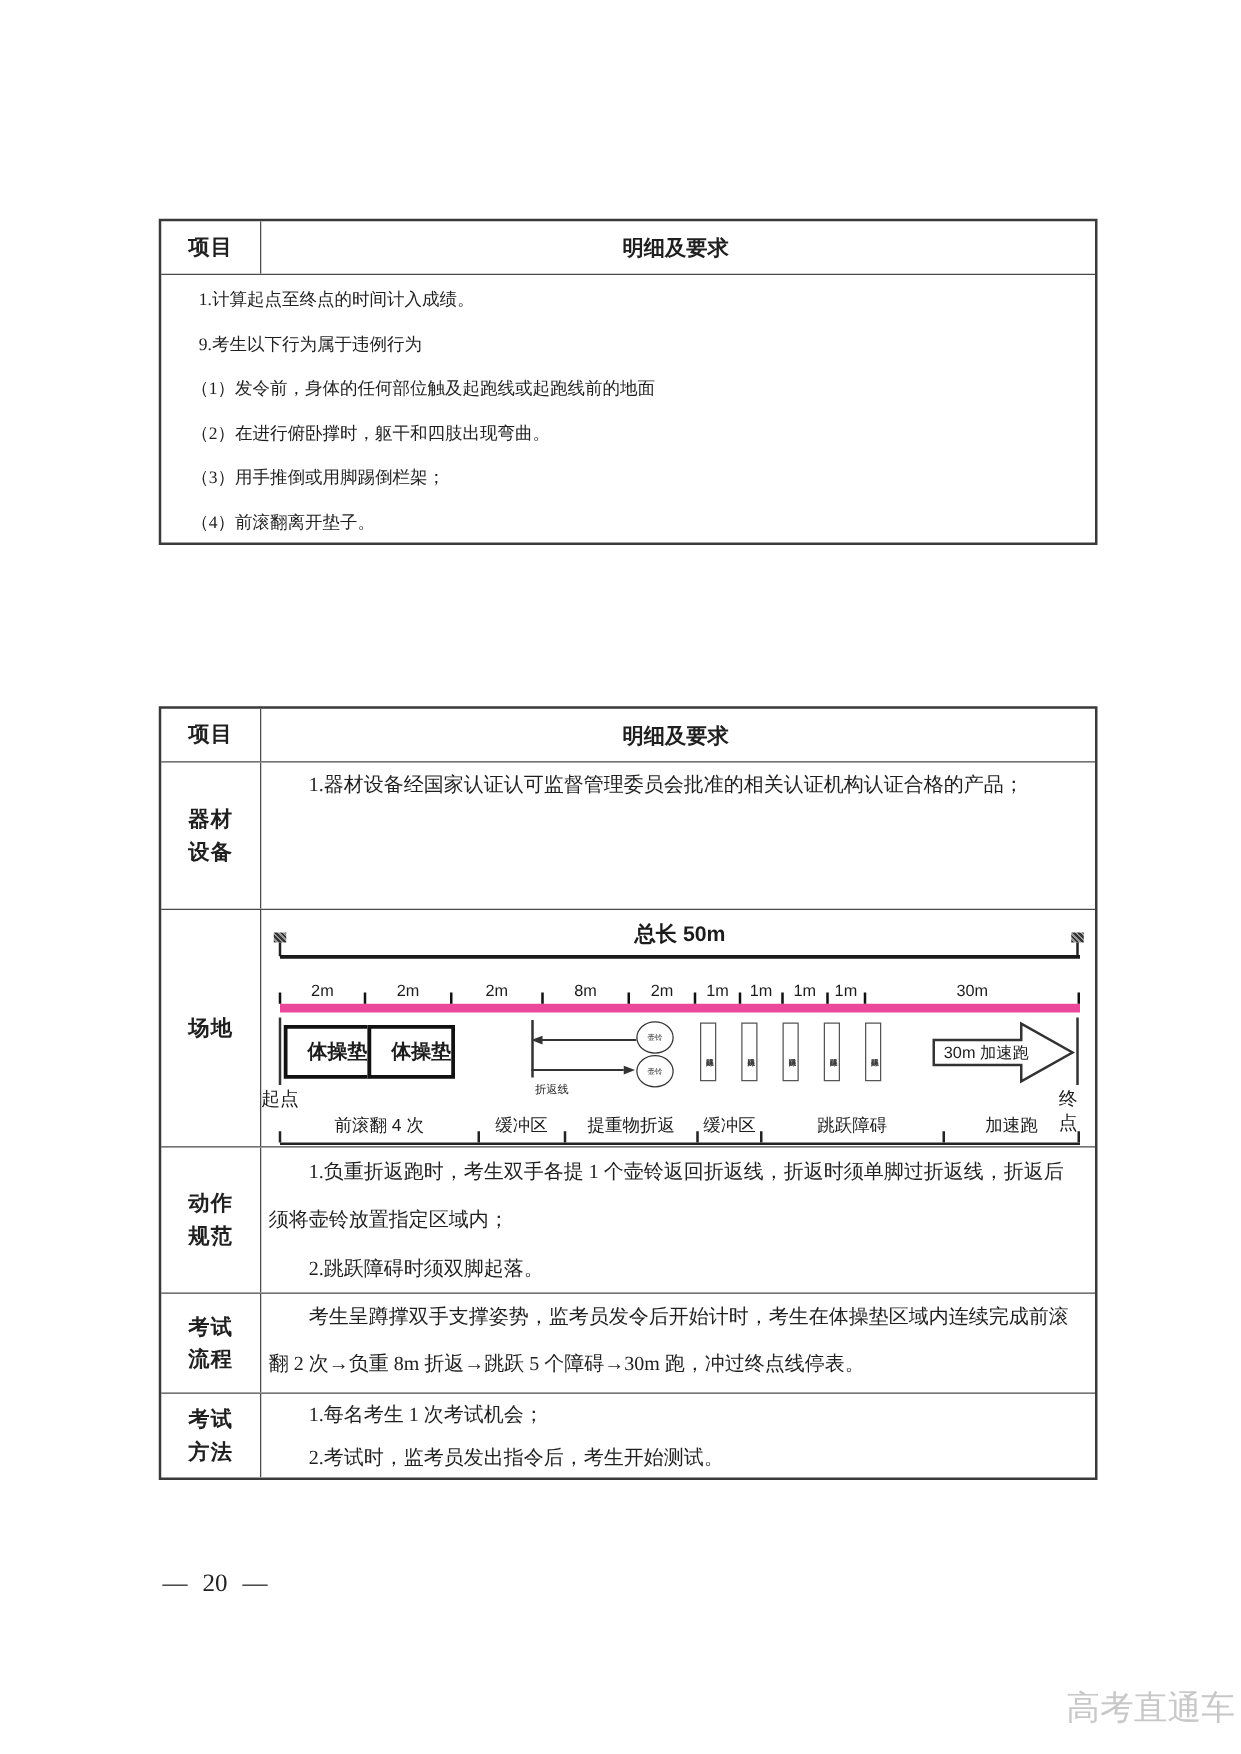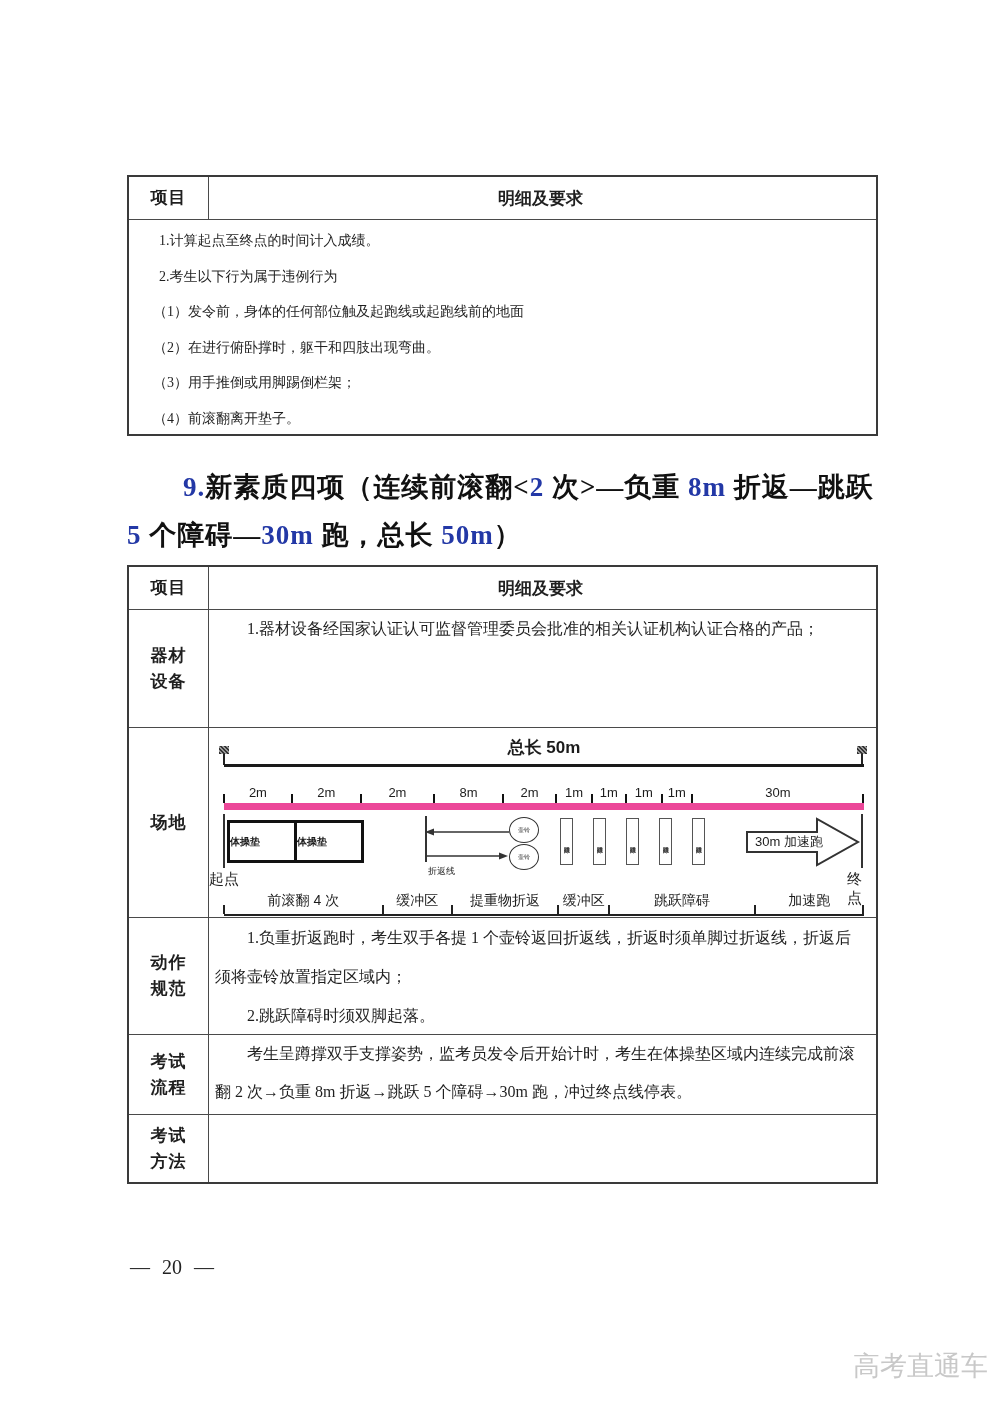--- a/index.html
+++ b/index.html
@@ -49,21 +49,21 @@
   .d-scale .seg::before { content:""; position:absolute; left:-1px; bottom:0; width:2px; height:9px; background:#111; }
   .d-scale::after { content:""; position:absolute; right:0; bottom:0; width:2px; height:9px; background:#111; }
   .d-vline { position:absolute; width:2px; background:#333; }
   .v-start { left:14px; top:86px; height:54px; }
   .v-turn  { left:216px; top:88px; height:46px; }
   .v-fin   { left:652px; top:86px; height:54px; }
   .d-start-lab { position:absolute; left:0px; top:142px; font-size:15px; }
   .d-fin-lab   { position:absolute; left:638px; top:142px; font-size:15px; }
   .d-turn-lab  { position:absolute; left:200px; top:137px; font-size:9px;margin-left:19px; }
   .d-mats { position:absolute; left:18px; top:92px; display:flex; }
-  .mat { width:70px; height:43px; border:3px solid #111; background:#fff; display:flex; align-items:center; justify-content:flex-start; font-size:10px; font-weight:bold; }
+  .mat { width:70px; height:43px; border:3px solid #111; background:#fff; display:flex; align-items:center; justify-content:flex-end; font-size:16px; font-weight:bold; }
   .mat + .mat { margin-left:-3px; }
   .d-kb { position:absolute; width:30px; height:26px; border:1.5px solid #333; border-radius:50%; background:#fff; display:flex; align-items:center; justify-content:center; font-size:6px; color:#333; }
   .kb1 { left:300px; top:89px; } .kb2 { left:300px; top:116px; }
   .d-arrows { position:absolute; left:216px; top:96px; }
   .d-obs { position:absolute; top:90px; width:13px; height:47px; border:1px solid #555; background:#fff; display:flex; align-items:center; justify-content:center; overflow:hidden; }
   .obs-txt { writing-mode:vertical-rl; text-orientation:upright; font-size:6px; line-height:13px; color:#333; }
   .o1{left:351px}.o2{left:384px}.o3{left:417px}.o4{left:450px}.o5{left:483px}
   .d-bigarrow { position:absolute; left:536px; top:88px; }
   .d-bigarrow-lab { position:absolute; left:538px; top:105px; width:84px; text-align:center; font-size:13px; white-space:nowrap; }
   .d-sections { position:absolute; left:15px; top:164px; width:640px; height:24px; display:flex; border-bottom:2px solid #222; }
@@ -85,37 +85,29 @@
       <div class="td-label">
           <span>项目</span>
         </div>
       <div class="td-content td-head">
           <span>明细及要求</span>
         </div>
     </div>
     <div class="tr" style="height:215px;">
       <div class="td-content t1-body">
         <p class="p-num">1.计算起点至终点的时间计入成绩。</p>
-        <p class="p-num">2.考生以下行为属于违例行为</p>
+        <p class="p-num">9.考生以下行为属于违例行为</p>
         <p class="p-sub">（1）发令前，身体的任何部位触及起跑线或起跑线前的地面</p>
         <p class="p-sub">（2）在进行俯卧撑时，躯干和四肢出现弯曲。</p>
         <p class="p-sub">（3）用手推倒或用脚踢倒栏架；</p>
         <p class="p-sub">（4）前滚翻离开垫子。</p>
       </div>
     </div>
   </div>
 
-  <div class="heading">
-    <div class="h-line1">
-      <span class="h-num">9.</span><span class="h-cn">新素质四项（连续前滚翻&lt;</span><span class="h-num">2</span><span class="h-cn"> 次&gt;—负重 </span><span class="h-num">8m</span><span class="h-cn"> 折返—跳跃</span>
-    </div>
-    <div class="h-line2">
-      <span class="h-num">5</span><span class="h-cn"> 个障碍—</span><span class="h-num">30m</span><span class="h-cn"> 跑，总长 </span><span class="h-num">50m</span><span class="h-cn">）</span>
-    </div>
-  </div>
 
   <div class="tbl" style="top:565px;">
     <div class="tr" style="height:42px;">
       <div class="td-label">
           <span>项目</span>
         </div>
       <div class="td-content td-head">
           <span>明细及要求</span>
         </div>
     </div>
@@ -270,20 +262,24 @@
       <div class="td-content t2-body lh37">
         <p>考生呈蹲撑双手支撑姿势，监考员发令后开始计时，考生在体操垫区域内连续完成前滚翻 2 次→负重 8m 折返→跳跃 5 个障碍→30m 跑，冲过终点线停表。</p>
       </div>
     </div>
 
     <div class="tr" style="height:68px;">
       <div class="td-label">
         <span>考试</span>
         <span>方法</span>
       </div>
+      <div class="td-content t2-body lh33">
+        <p>1.每名考生 1 次考试机会；</p>
+        <p>2.考试时，监考员发出指令后，考生开始测试。</p>
+      </div>
     </div>
   </div>
 
   <div class="pageno">
     <span>—</span>
     <span class="num">20</span>
     <span>—</span>
   </div>
   <div class="watermark">高考直通车</div>
 

